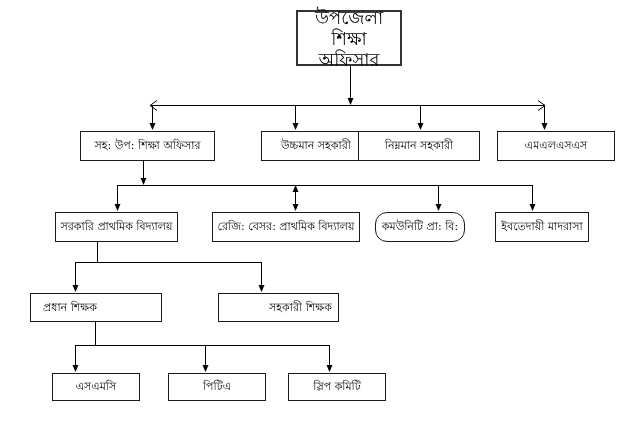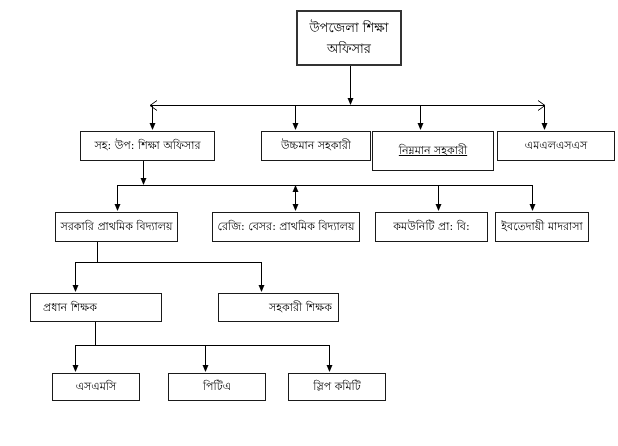--- a/index.html
+++ b/index.html
@@ -32,21 +32,21 @@
     align-items: center;
     justify-content: center;
     text-align: center;
     font-size: 11px;
     line-height: 14px;
     padding: 2px 4px;
   }
   .node.root {
     border-width: 2px;
     border-color: #333333;
-    font-size: 13px;
+    font-size: 18px;
     line-height: 21px;
     padding: 2px 9px;
   }
   .node.left-text {
     justify-content: flex-start;
     text-align: left;
     padding-left: 12px;
   }
 </style>
 </head>
@@ -112,26 +112,26 @@
       <polyline points="157,100.5 150,105.5 157,110.5"></polyline>
 
       <polyline points="538,100.5 545,105.5 538,110.5"></polyline>
     </g>
   </svg>
 
   <div class="node root" style="left:296px; top:10px; width:106px; height:56px;">উপজেলা শিক্ষা অফিসার</div>
 
   <div class="node" style="left:80px; top:131px; width:135px; height:30px;">সহ: উপ: শিক্ষা অফিসার</div>
   <div class="node" style="left:240px; top:131px; width:110px; height:30px;margin-left:21px;">উচ্চমান সহকারী</div>
-  <div class="node" style="left:372px; top:131px; width:122px; height:40px;text-decoration:underline;">নিম্নমান সহকারী</div>
+  <div class="node" style="left:358px; top:131px; width:122px; height:30px;">নিম্নমান সহকারী</div>
   <div class="node" style="left:497px; top:131px; width:118px; height:30px;">এমএলএসএস</div>
 
   <div class="node" style="left:55px; top:212px; width:123px; height:30px;">সরকারি প্রাথমিক বিদ্যালয়</div>
   <div class="node" style="left:212px; top:212px; width:148px; height:30px;">রেজি: বেসর: প্রাথমিক বিদ্যালয়</div>
-  <div class="node" style="left:375px; top:212px; width:113px; height:30px;">কমউনিটি প্রা: বি:</div>
+  <div class="node" style="left:375px; top:212px; width:90px; height:30px;border-radius:12px;">কমউনিটি প্রা: বি:</div>
   <div class="node" style="left:495px; top:212px; width:94px; height:30px;">ইবতেদায়ী মাদরাসা</div>
 
   <div class="node left-text" style="left:30px; top:293px; width:132px; height:29px;">প্রধান শিক্ষক</div>
   <div class="node" style="left:218px; top:293px; width:121px; height:29px;padding-left:48px;">সহকারী শিক্ষক</div>
 
   <div class="node" style="left:52px; top:373px; width:88px; height:28px;">এসএমসি</div>
   <div class="node" style="left:168px; top:373px; width:98px; height:28px;">পিটিএ</div>
   <div class="node" style="left:288px; top:373px; width:98px; height:28px;">স্লিপ কমিটি</div>
 
 </div>

